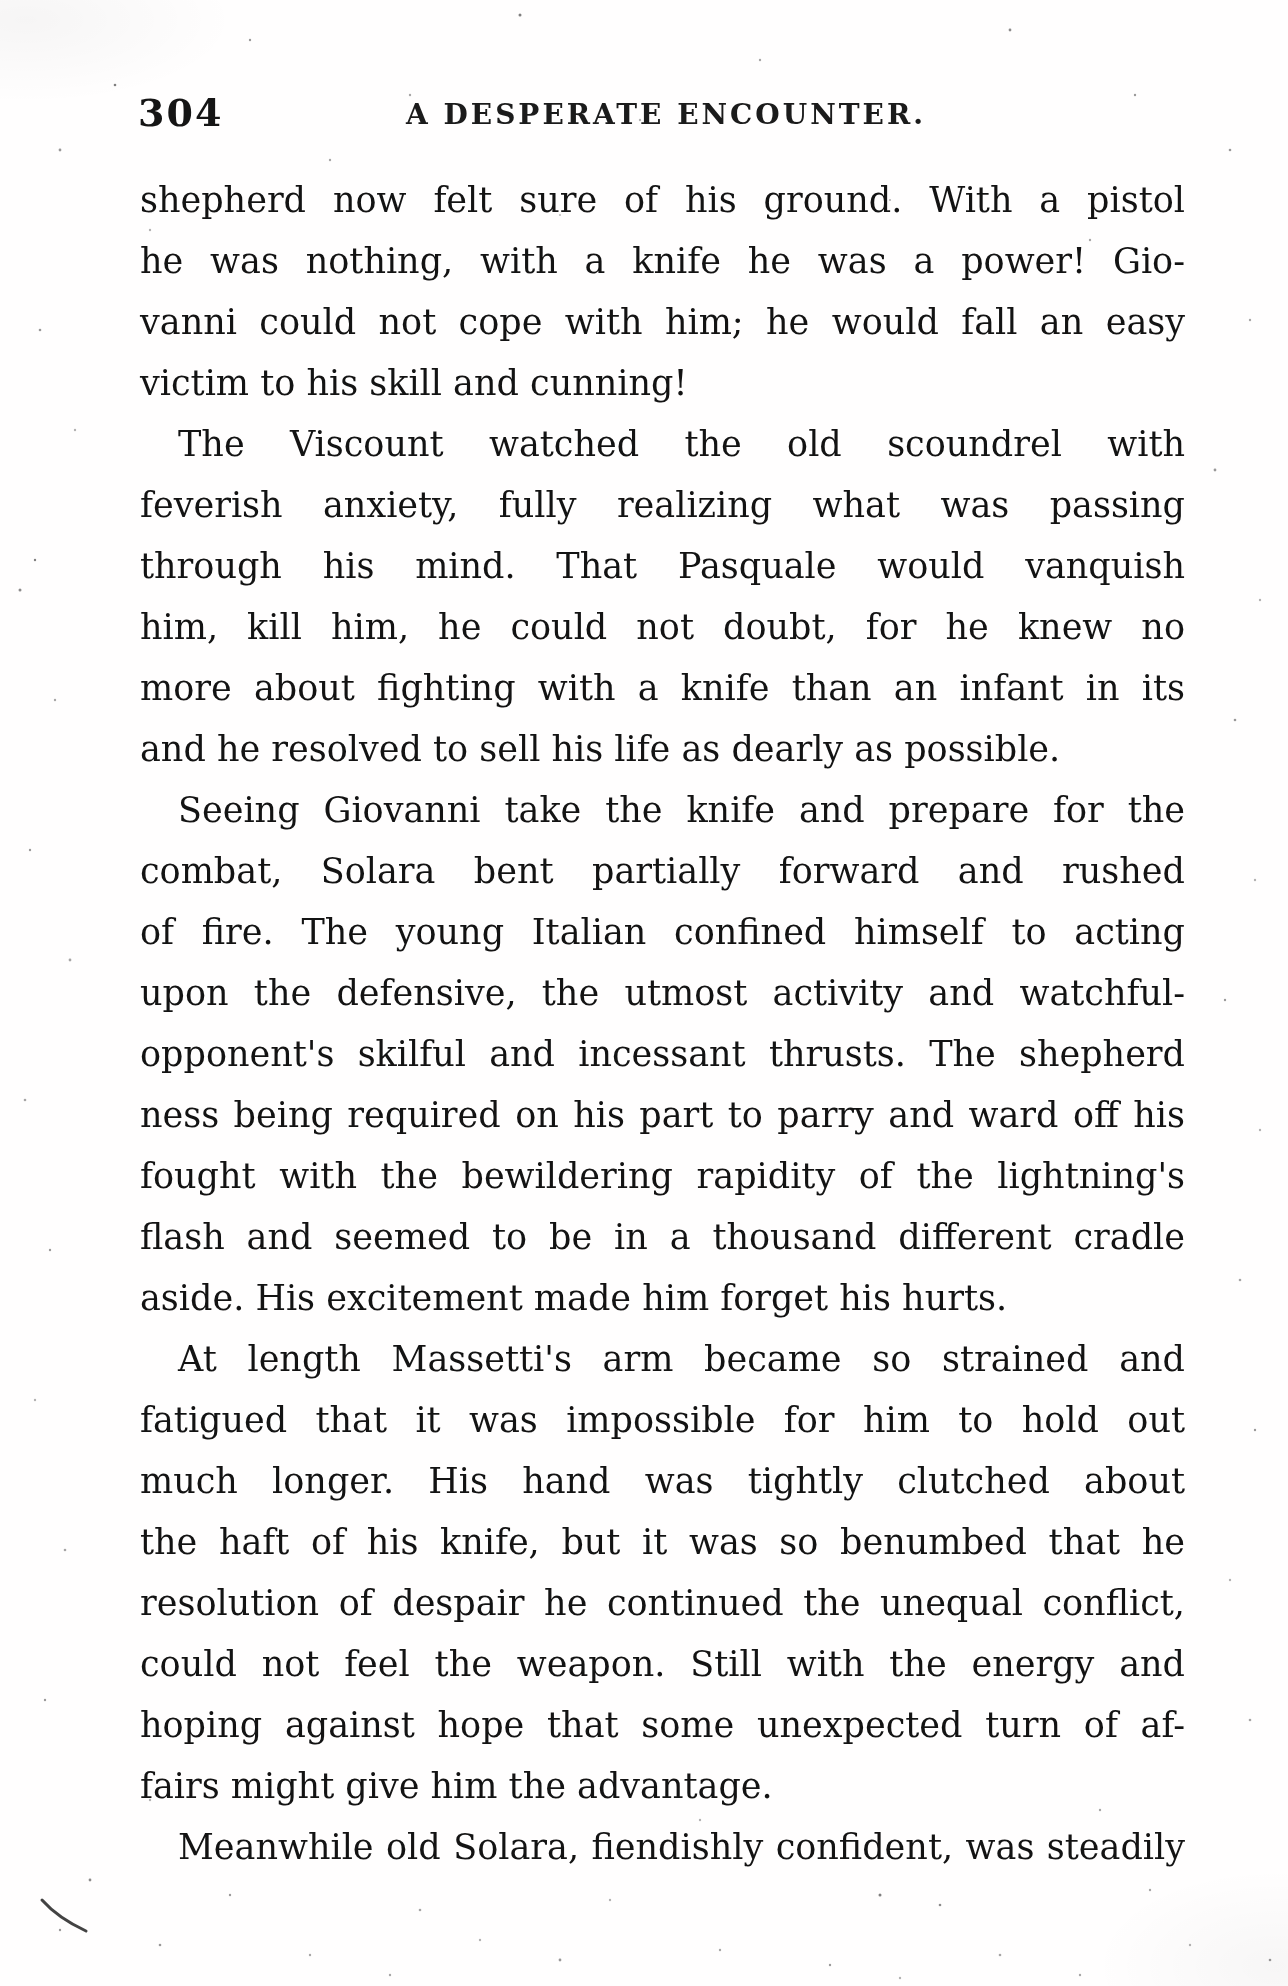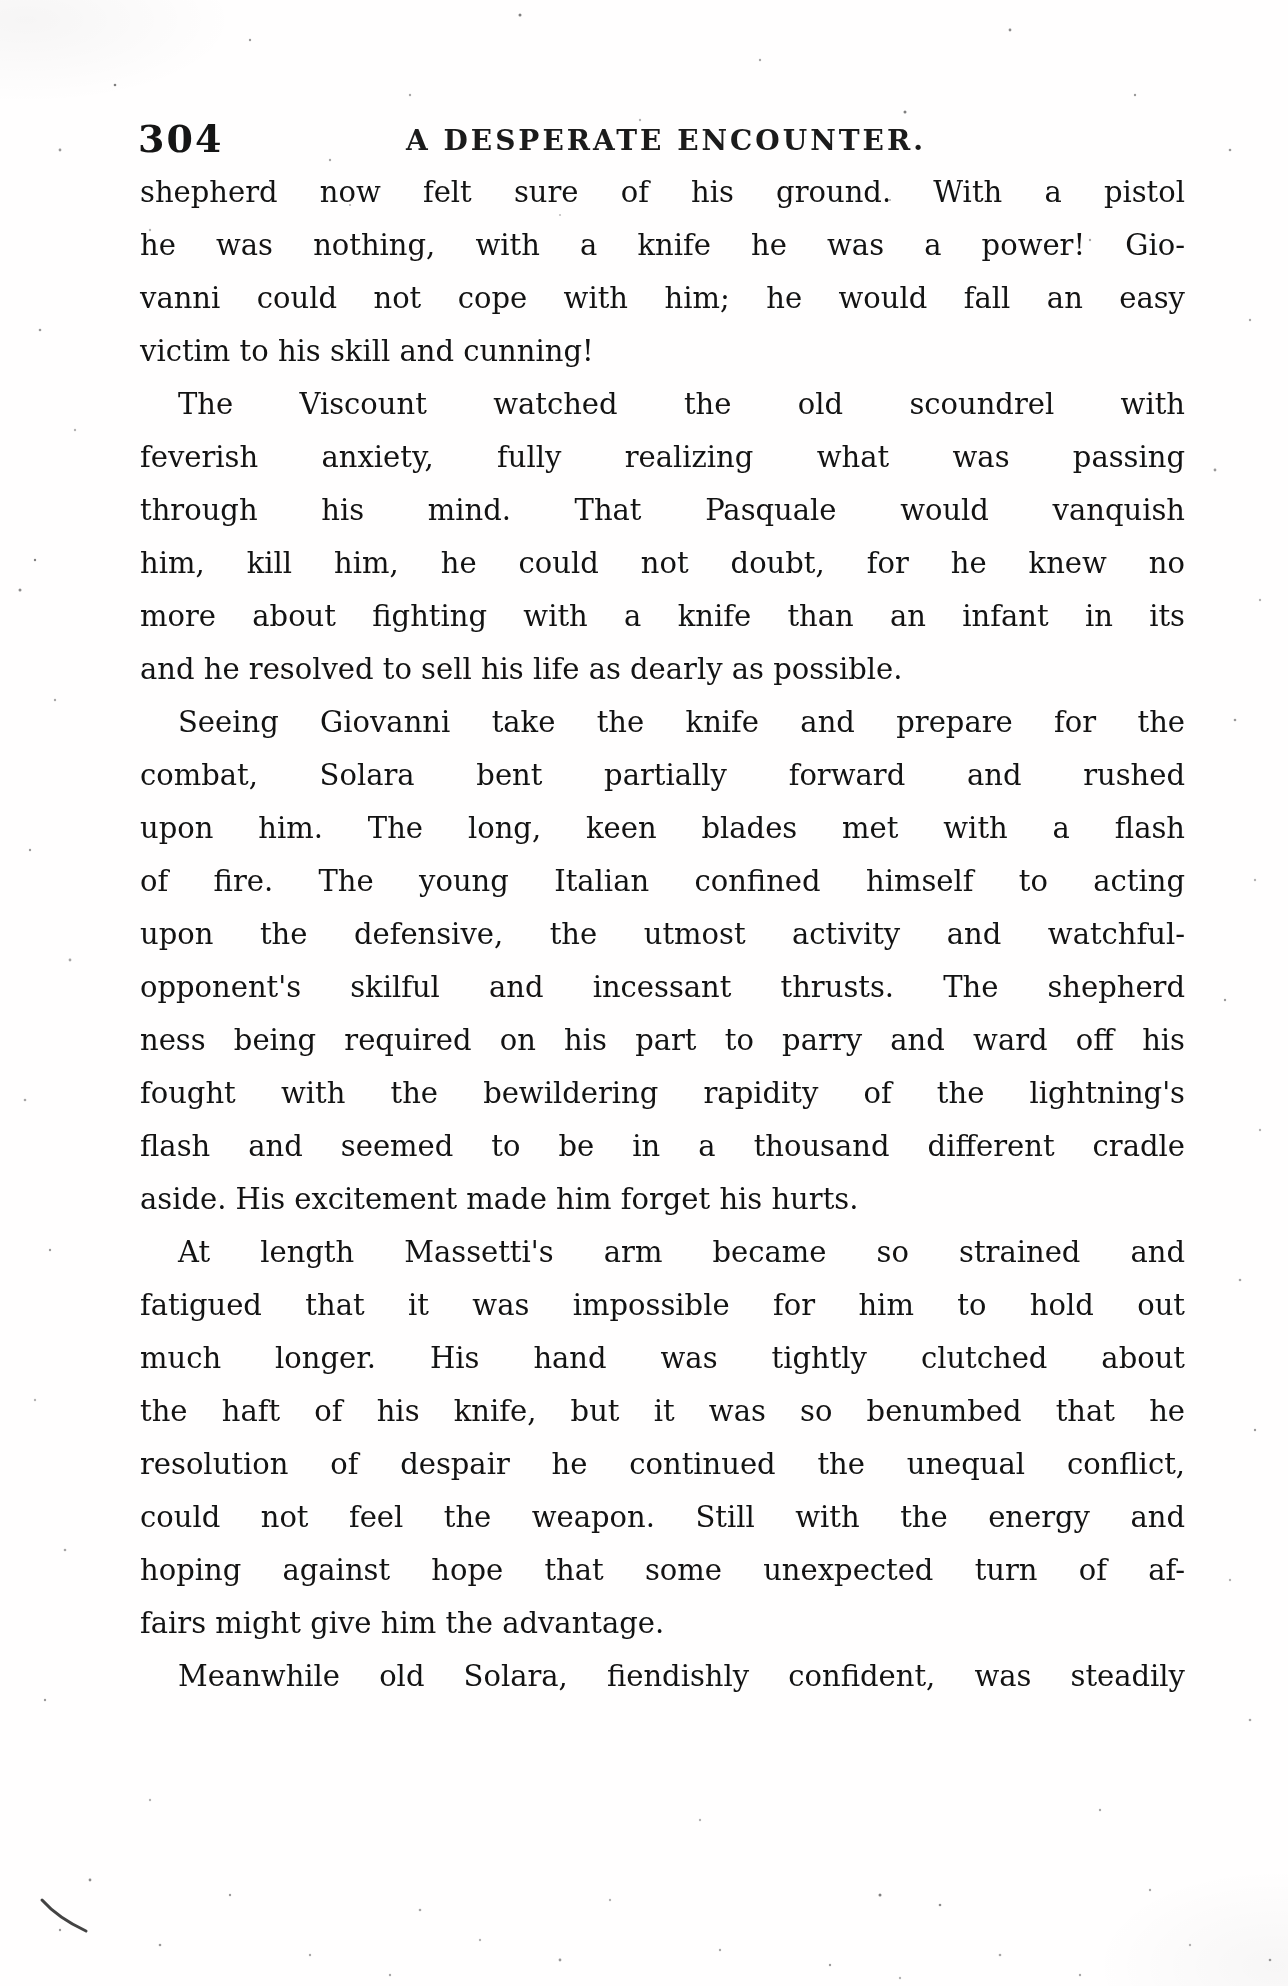--- a/index.html
+++ b/index.html
@@ -11,44 +11,45 @@
     overflow: hidden;
   }
   .page {
     position: absolute; inset: 0;
     background:
       radial-gradient(ellipse 300px 120px at 2% 1%, rgba(0,0,0,0.035), transparent 70%),
       radial-gradient(ellipse 260px 140px at 99% 99%, rgba(0,0,0,0.03), transparent 70%),
       #fffefe;
   }
   .header-row {
-    position: absolute; top: 114px; left: 0; width: 1288px; height: 58px;
+    position: absolute; top: 88px; left: 0; width: 1288px; height: 58px;
     color: #141414;
   }
   .page-number {
     position: absolute; left: 138px; top: 2px;
     font-size: 38px; font-weight: bold; letter-spacing: 2px; color: #151515;
   }
   .running-title {
     position: absolute; left: 0; top: 10px; width: 1288px;
     text-align: center; font-size: 28px; letter-spacing: 3px;
     font-weight: bold; color: #1b1b1b;
     transform: translateX(22px);
   }
   .body-text {
     position: absolute; top: 166px; left: 140px; width: 1045px;
     color: #131313;
   }
   .paragraph { margin: 0; padding: 0; }
   .line {
-    font-size: 29px;
+    font-size: 35px;
     height: 53px; line-height: 53px;
     text-align: justify;
     text-align-last: justify;
     white-space: nowrap; 
+    margin-top: 8px;
   }
   .line { white-space: normal; overflow: visible; }
   .line.lastline { text-align-last: left; }
   .line.indent { padding-left: 38px; }
   .noise-layer {
     position: absolute; inset: 0;
     pointer-events: none;
   }
 </style>
 </head>
@@ -72,21 +73,20 @@
         <div class="line indent">The Viscount watched the old scoundrel with</div>
         <div class="line">feverish anxiety, fully realizing what was passing</div>
         <div class="line">through his mind. That Pasquale would vanquish</div>
         <div class="line">him, kill him, he could not doubt, for he knew no</div>
         <div class="line">more about fighting with a knife than an infant in its</div>
         <div class="line lastline">and he resolved to sell his life as dearly as possible.</div>
       </div>
       <div class="paragraph">
         <div class="line indent">Seeing Giovanni take the knife and prepare for the</div>
         <div class="line">combat, Solara bent partially forward and rushed</div>
-        <div class="line">upon him. The long, keen blades met with a flash</div>
         <div class="line">of fire. The young Italian confined himself to acting</div>
         <div class="line">upon the defensive, the utmost activity and watchful-</div>
         <div class="line">opponent's skilful and incessant thrusts. The shepherd</div>
         <div class="line">ness being required on his part to parry and ward off his</div>
         <div class="line">fought with the bewildering rapidity of the lightning's</div>
         <div class="line">flash and seemed to be in a thousand different cradle</div>
         <div class="line lastline">aside. His excitement made him forget his hurts.</div>
       </div>
       <div class="paragraph">
         <div class="line indent">At length Massetti's arm became so strained and</div>

